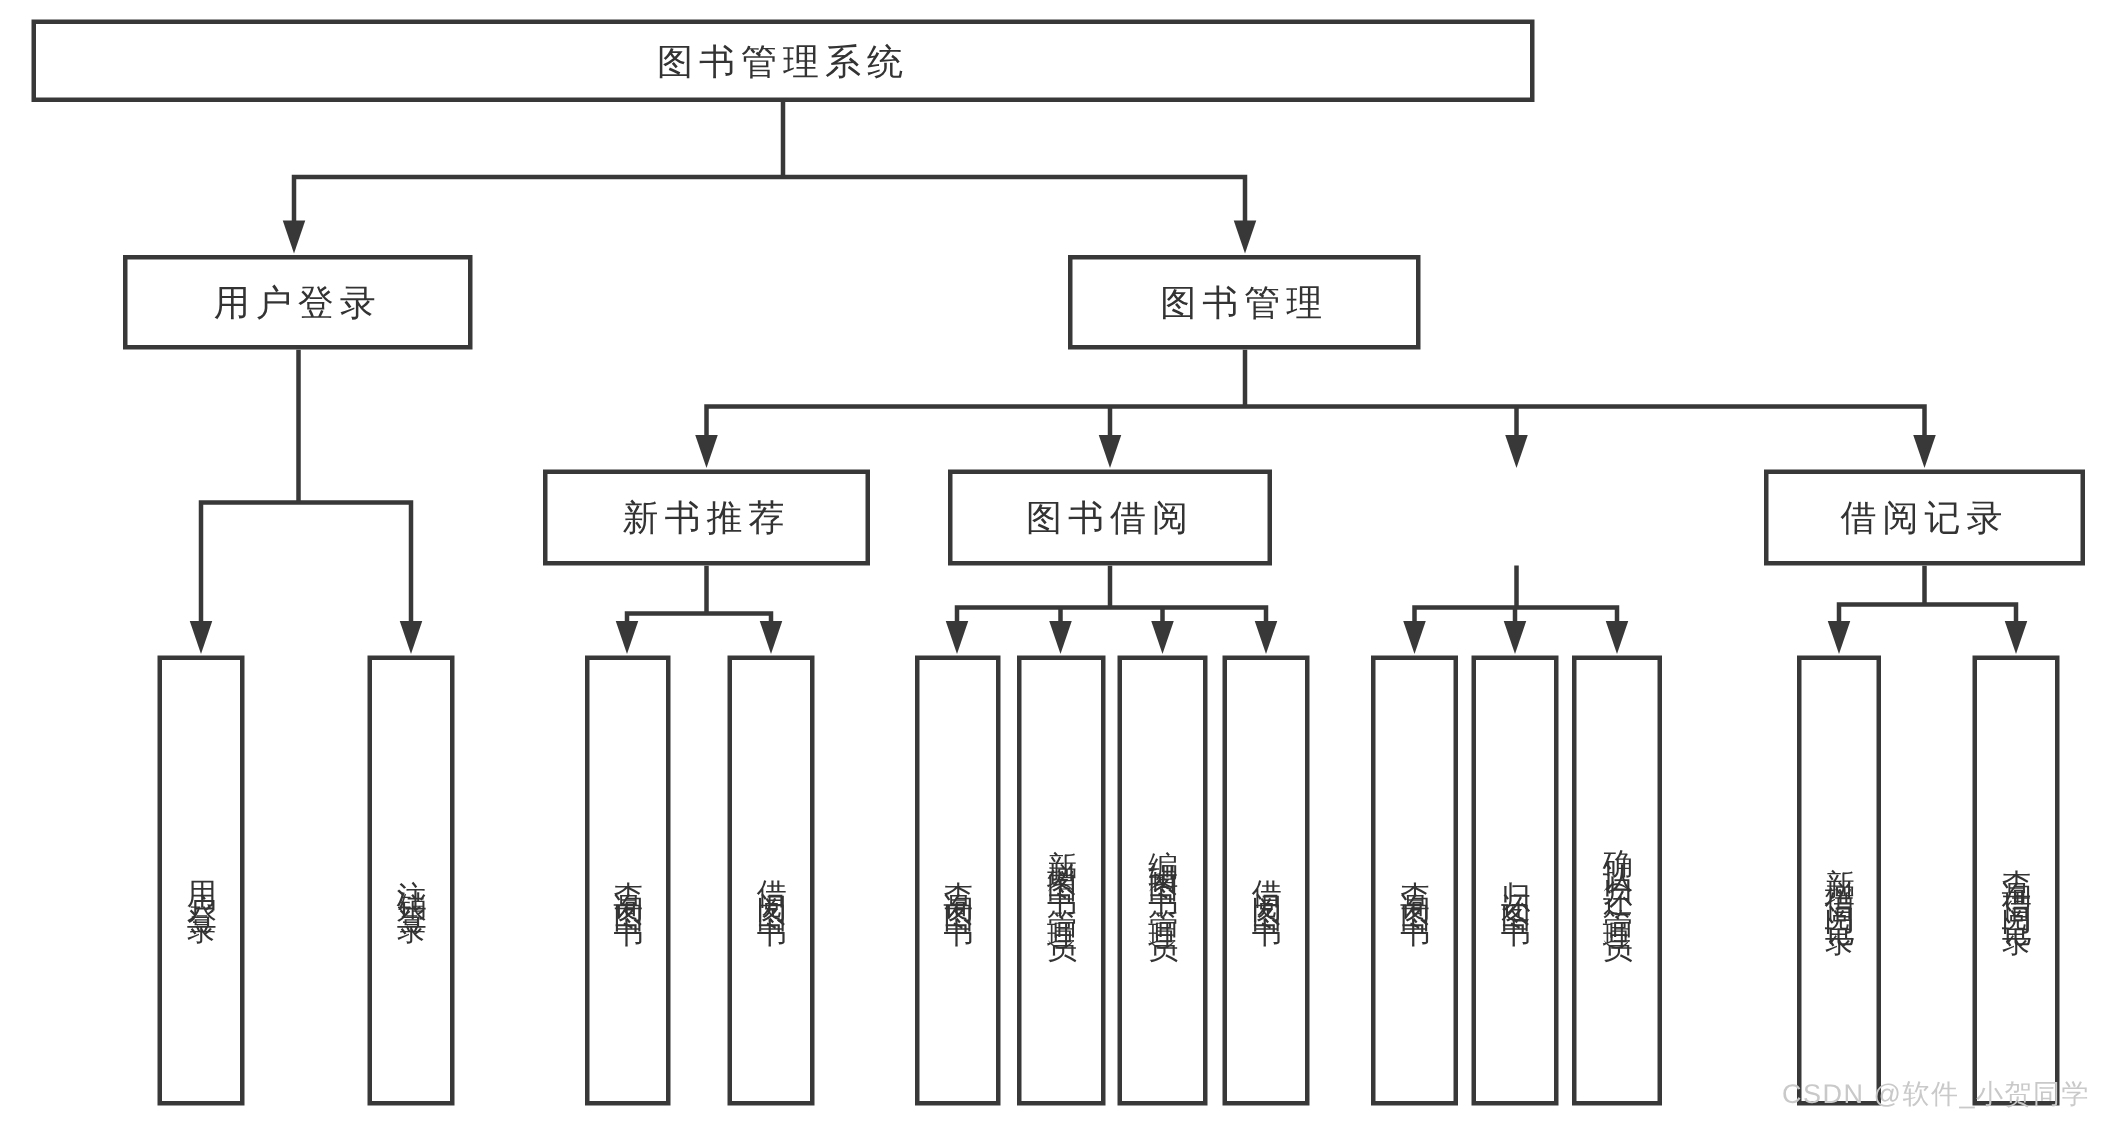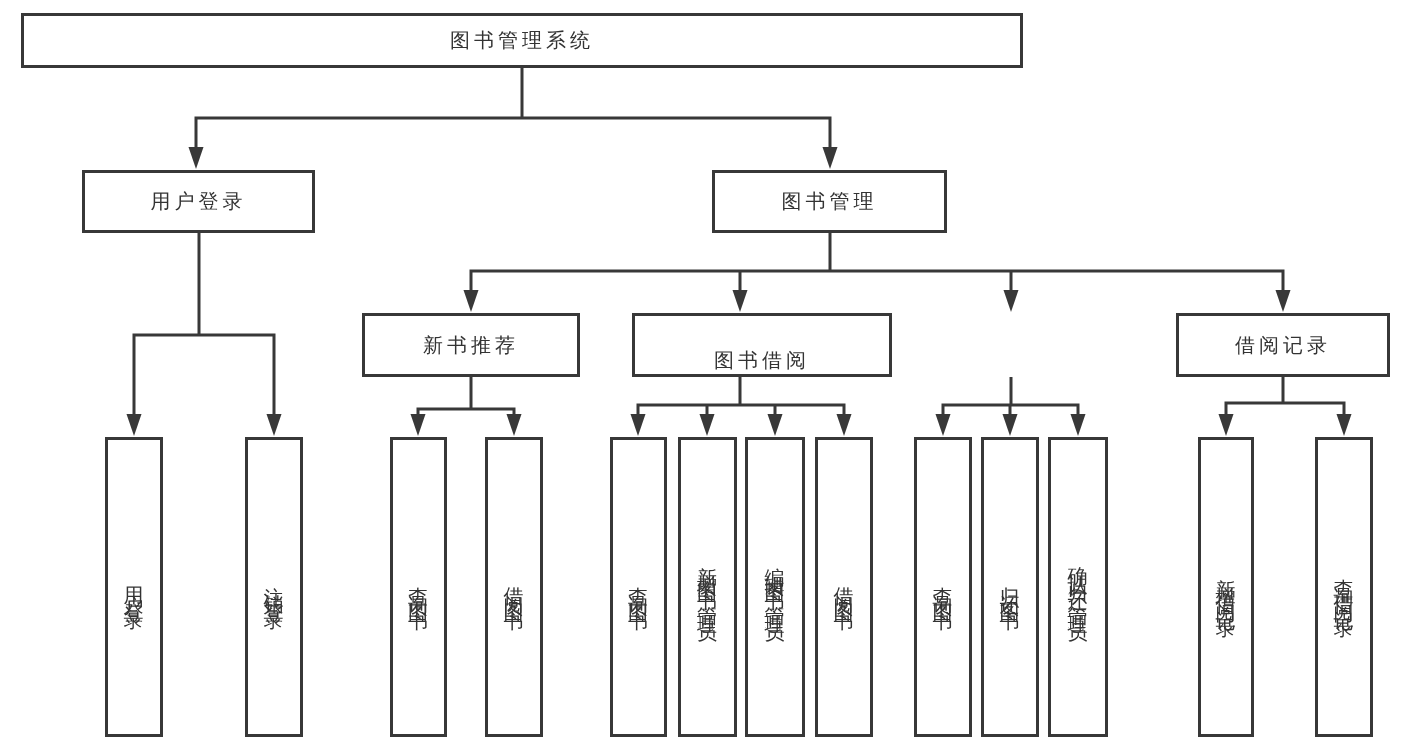--- a/index.html
+++ b/index.html
@@ -16,21 +16,21 @@
     position: absolute;
     box-sizing: border-box;
     background: #ffffff;
     border: 3px solid #383838;
     display: flex;
     align-items: center;
     justify-content: center;
     color: #333333;
   }
   .hlabel {
-    font-size: 20px;
+    font-size: 24px;
     letter-spacing: 4px;
     white-space: nowrap;
     color: #333333;
   }
   .vlabel {
     writing-mode: vertical-lr;
     text-orientation: mixed;
     font-size: 20px;
     line-height: 1;
     letter-spacing: 8px;
@@ -39,21 +39,21 @@
   }
   .leaf { top: 437px; height: 300px; }
 
   
   #b-root        { left: 21px;   top: 13px;  width: 1002px; height: 55px; }
   
   #b-user-login  { left: 82px;   top: 170px; width: 233px;  height: 63px; }
   #b-book-mgmt   { left: 712px;  top: 170px; width: 235px;  height: 63px; }
   
   #b-new-rec     { left: 362px;  top: 313px; width: 218px;  height: 64px; }
-  #b-borrowing   { left: 632px;  top: 313px; width: 260px;  height: 64px; align-items: flex-end; }
+  #b-borrowing   { left: 632px;  top: 313px; width: 216px;  height: 64px; }
   #b-current     { left: 902px;  top: 313px; width: 218px;  height: 64px; }
   #b-records     { left: 1176px; top: 313px; width: 214px;  height: 64px; }
   
   #l-user-login  { left: 105px;  width: 58px; }
   #l-logout      { left: 245px;  width: 58px; }
   #l-nb-query    { left: 390px;  width: 57px; }
   #l-nb-borrow   { left: 485px;  width: 58px; }
   #l-bb-query    { left: 610px;  width: 57px; }
   #l-bb-add      { left: 678px;  width: 59px; }
   #l-bb-edit     { left: 745px;  width: 60px; }
@@ -187,13 +187,14 @@
   <div class="box leaf" id="l-cb-confirm">
     <span class="vlabel">确认归还（管理员）</span>
   </div>
   <div class="box leaf" id="l-br-add">
     <span class="vlabel">新增借阅记录</span>
   </div>
   <div class="box leaf" id="l-br-query">
     <span class="vlabel">查询借阅记录</span>
   </div>
 
+  <div id="watermark">CSDN @软件_小贺同学</div>
 </div>
 
 </body></html>

